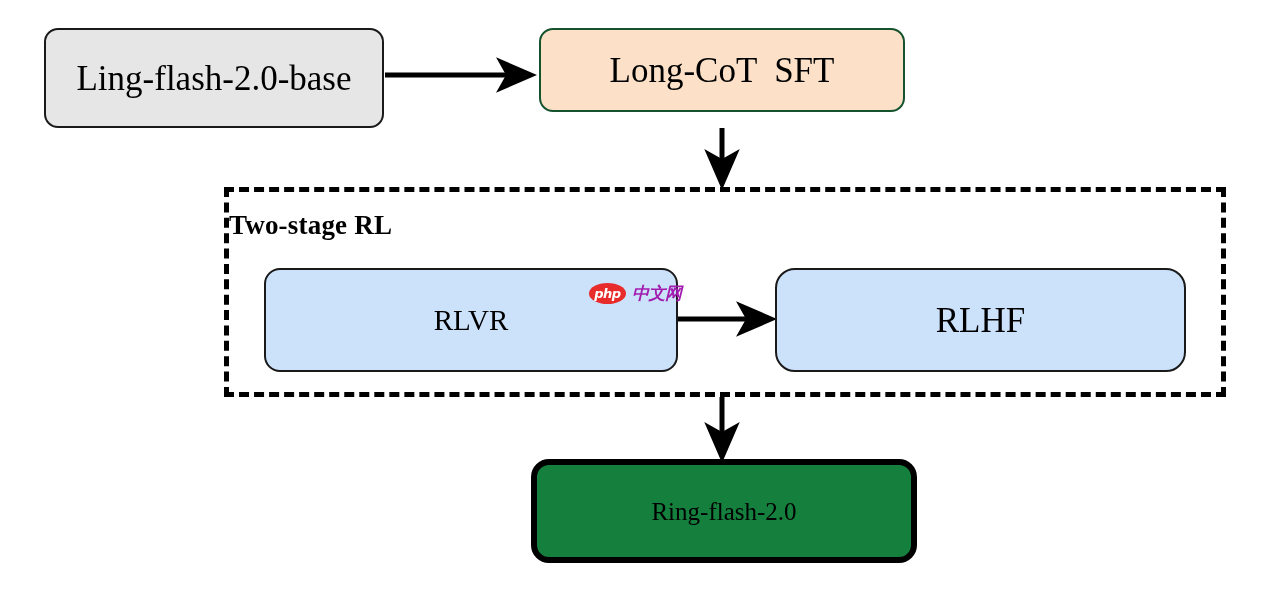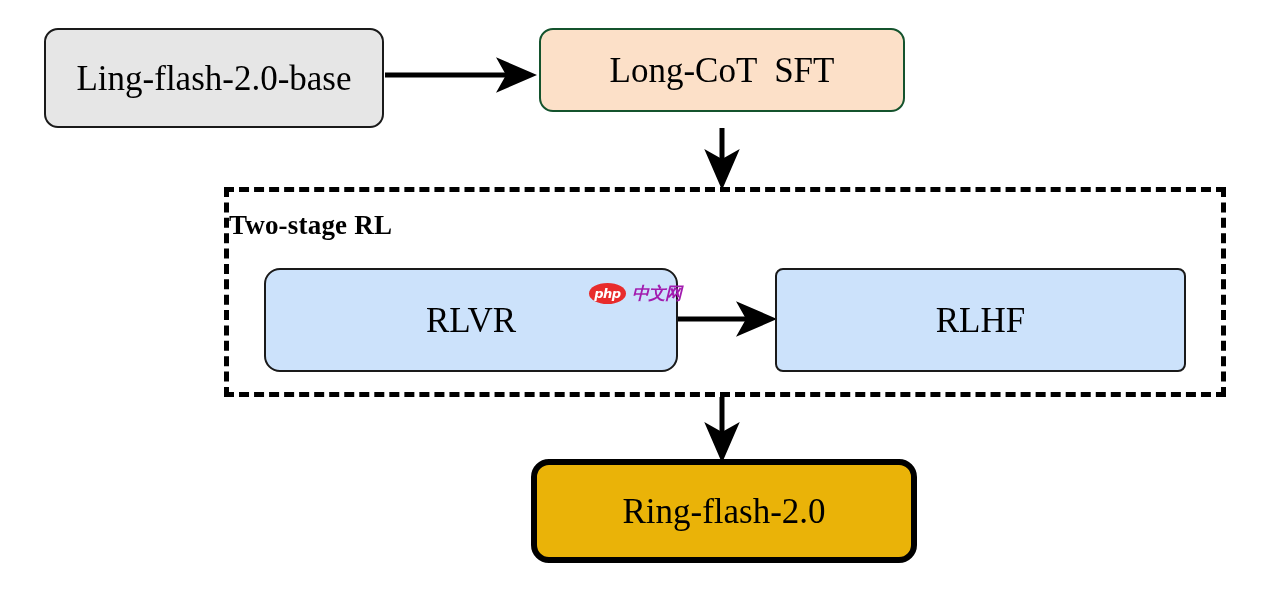--- a/index.html
+++ b/index.html
@@ -78,45 +78,45 @@
 
   
   #node-rlvr {
     left: 264px;
     top: 268px;
     width: 414px;
     height: 104px;
     background: #cce2fb;
     border: 2px solid #1a1a1a;
     border-radius: 16px;
-    font-size: 35px;
+    font-size: 29px;
   }
 
   
   #node-rlhf {
     left: 775px;
     top: 268px;
     width: 411px;
     height: 104px;
     background: #cce2fb;
     border: 2px solid #1a1a1a;
-    border-radius: 8px;
+    border-radius: 20px;
     font-size: 35px;
   }
 
   
   #node-ring {
     left: 531px;
     top: 459px;
     width: 386px;
     height: 104px;
-    background: #eab308;
+    background: #15803d;
     border: 6px solid #000000;
     border-radius: 18px;
-    font-size: 35px;
+    font-size: 25px;
   }
 
   
   #arrows {
     position: absolute;
     left: 0;
     top: 0;
     width: 1280px;
     height: 592px;
     pointer-events: none;

